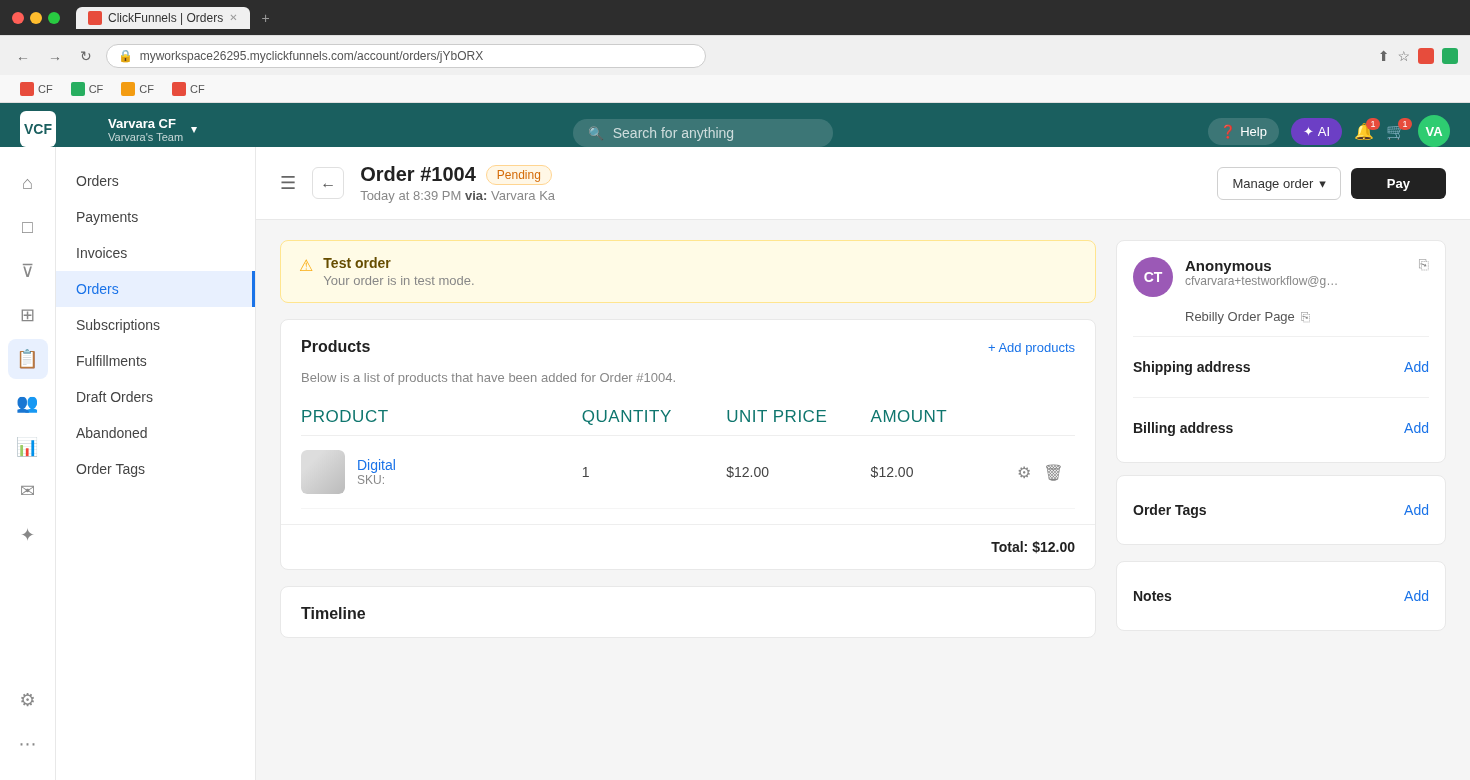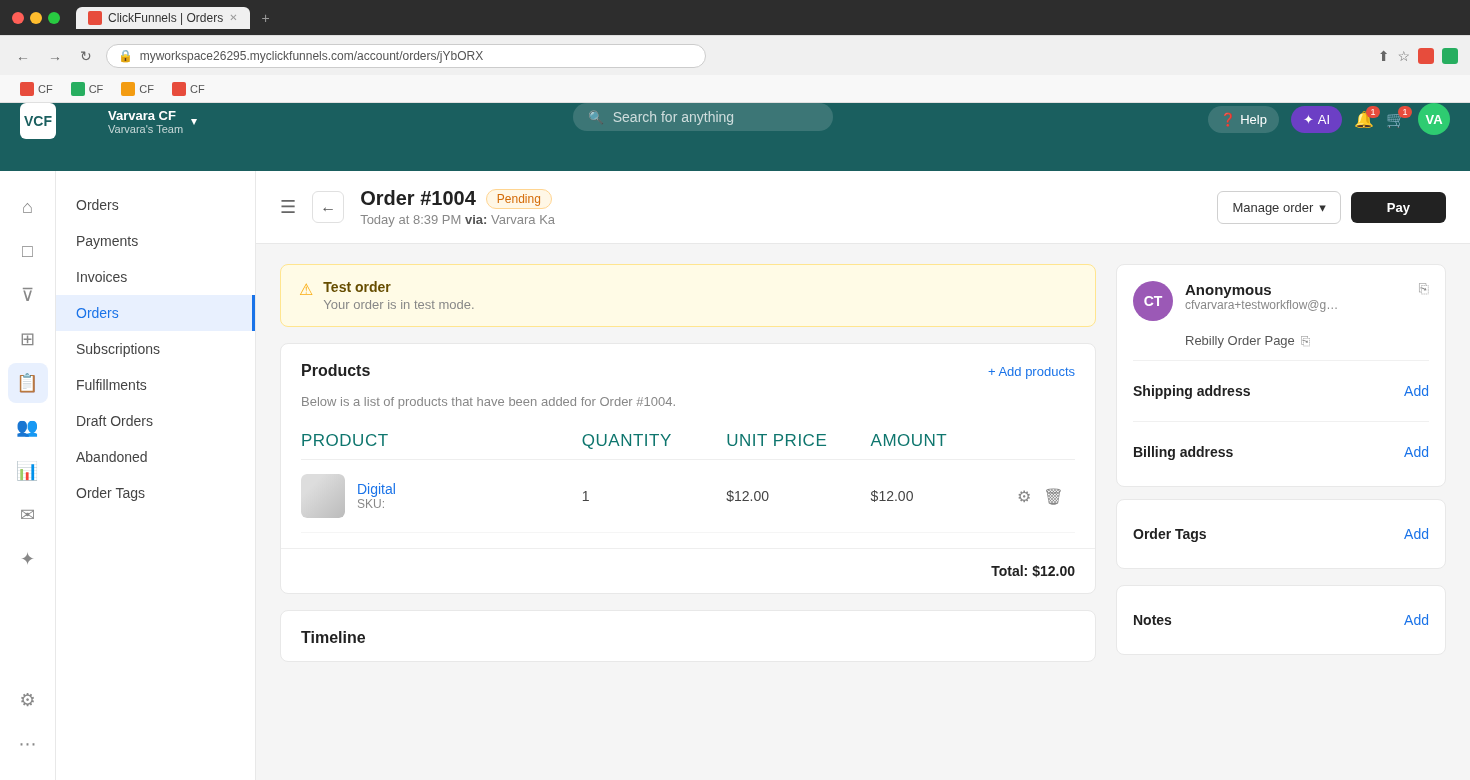--- a/index.html
+++ b/index.html
@@ -32,21 +32,21 @@
 
     
     .bookmarks-bar { background: #f8f8f8; height: 28px; display: flex; align-items: center; padding: 0 12px; gap: 10px; border-bottom: 1px solid #e0e0e0; }
     .bookmark { font-size: 11px; color: #555; display: flex; align-items: center; gap: 4px; cursor: pointer; margin-left: 8px; }
     .bookmark-icon { width: 14px; height: 14px; border-radius: 2px; display: inline-block; }
 
     
     .app { display: flex; flex-direction: column; height: calc(780px - 35px - 40px - 28px); }
 
     
-    .top-nav { background: #1a5f5f; height: 68px; display: flex; align-items: flex-start; padding: 0 20px; gap: 16px; flex-shrink: 0; }
+    .top-nav { background: #1a5f5f; height: 44px; display: flex; align-items: flex-end; padding: 0 20px; gap: 16px; flex-shrink: 0; }
     .logo-area { display: flex; align-items: center; gap: 8px; }
     .logo-box { width: 36px; height: 36px; background: white; border-radius: 6px; display: flex; align-items: center; justify-content: center; font-weight: bold; color: #1a5f5f; font-size: 14px; }
     .workspace-info { display: flex; flex-direction: column; margin-left: 44px; }
     .workspace-name { color: white; font-size: 13px; font-weight: 600; }
     .workspace-team { color: rgba(255,255,255,0.75); font-size: 11px; }
     .dropdown-arrow { color: white; font-size: 12px; cursor: pointer; }
     .search-bar { flex: 1; display: flex; justify-content: center; }
     .search-input-wrap { background: rgba(255,255,255,0.15); border-radius: 20px; padding: 6px 16px; display: flex; align-items: center; gap: 8px; width: 260px; cursor: text; }
     .search-icon { color: rgba(255,255,255,0.75); font-size: 13px; }
     .search-text { color: rgba(255,255,255,0.75); font-size: 14px; }

